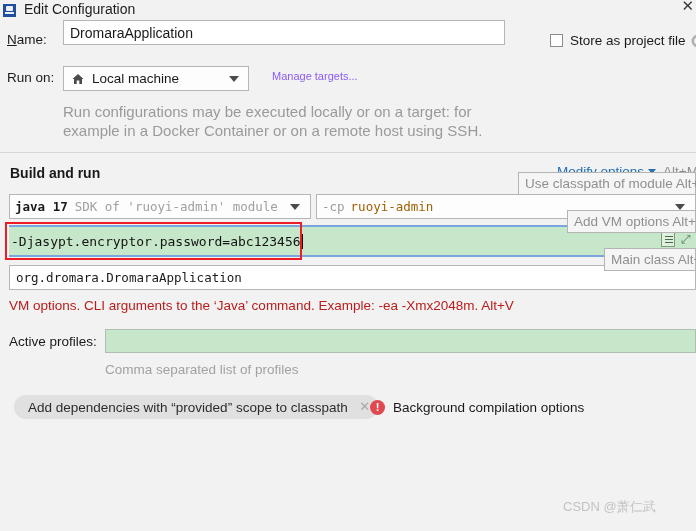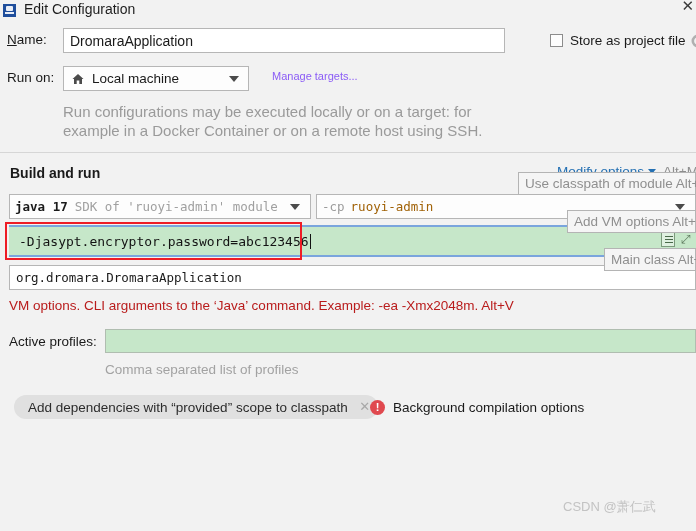--- a/index.html
+++ b/index.html
@@ -84,21 +84,21 @@
     padding: 0 6px;
     font-family: "DejaVu Sans Mono", monospace;
     font-size: 12.5px;
     color: #1a1a1a;
     white-space: nowrap;
     overflow: hidden;
   }
 
   
   #name-field {
-    left: 63px; top: 28px;
+    left: 63px; top: 20px;
     width: 442px; height: 25px;
     font-family: "Liberation Sans", sans-serif;
     font-size: 14px;
   }
 
   
   #store-row { left: 550px; top: 28px; height: 25px; }
   .checkbox {
     width: 13px; height: 13px;
     border: 1px solid #8c8c8c;
@@ -240,21 +240,21 @@
   #vm-field {
     position: absolute;
     left: 0; top: 0;
     width: 687px; height: 32px;
     background: #c6e7c9;
     border-top: 2px solid #7aa5dd;
     border-bottom: 2px solid #7aa5dd;
     box-sizing: border-box;
     display: flex;
     align-items: center;
-    padding-left: 10px;
+    padding-left: 2px;
     font-family: "DejaVu Sans Mono", monospace;
     font-size: 13px;
     color: #131313;
     white-space: nowrap;
   }
   .caret {
     display: inline-block;
     width: 1px;
     height: 15px;
     background: #111;

